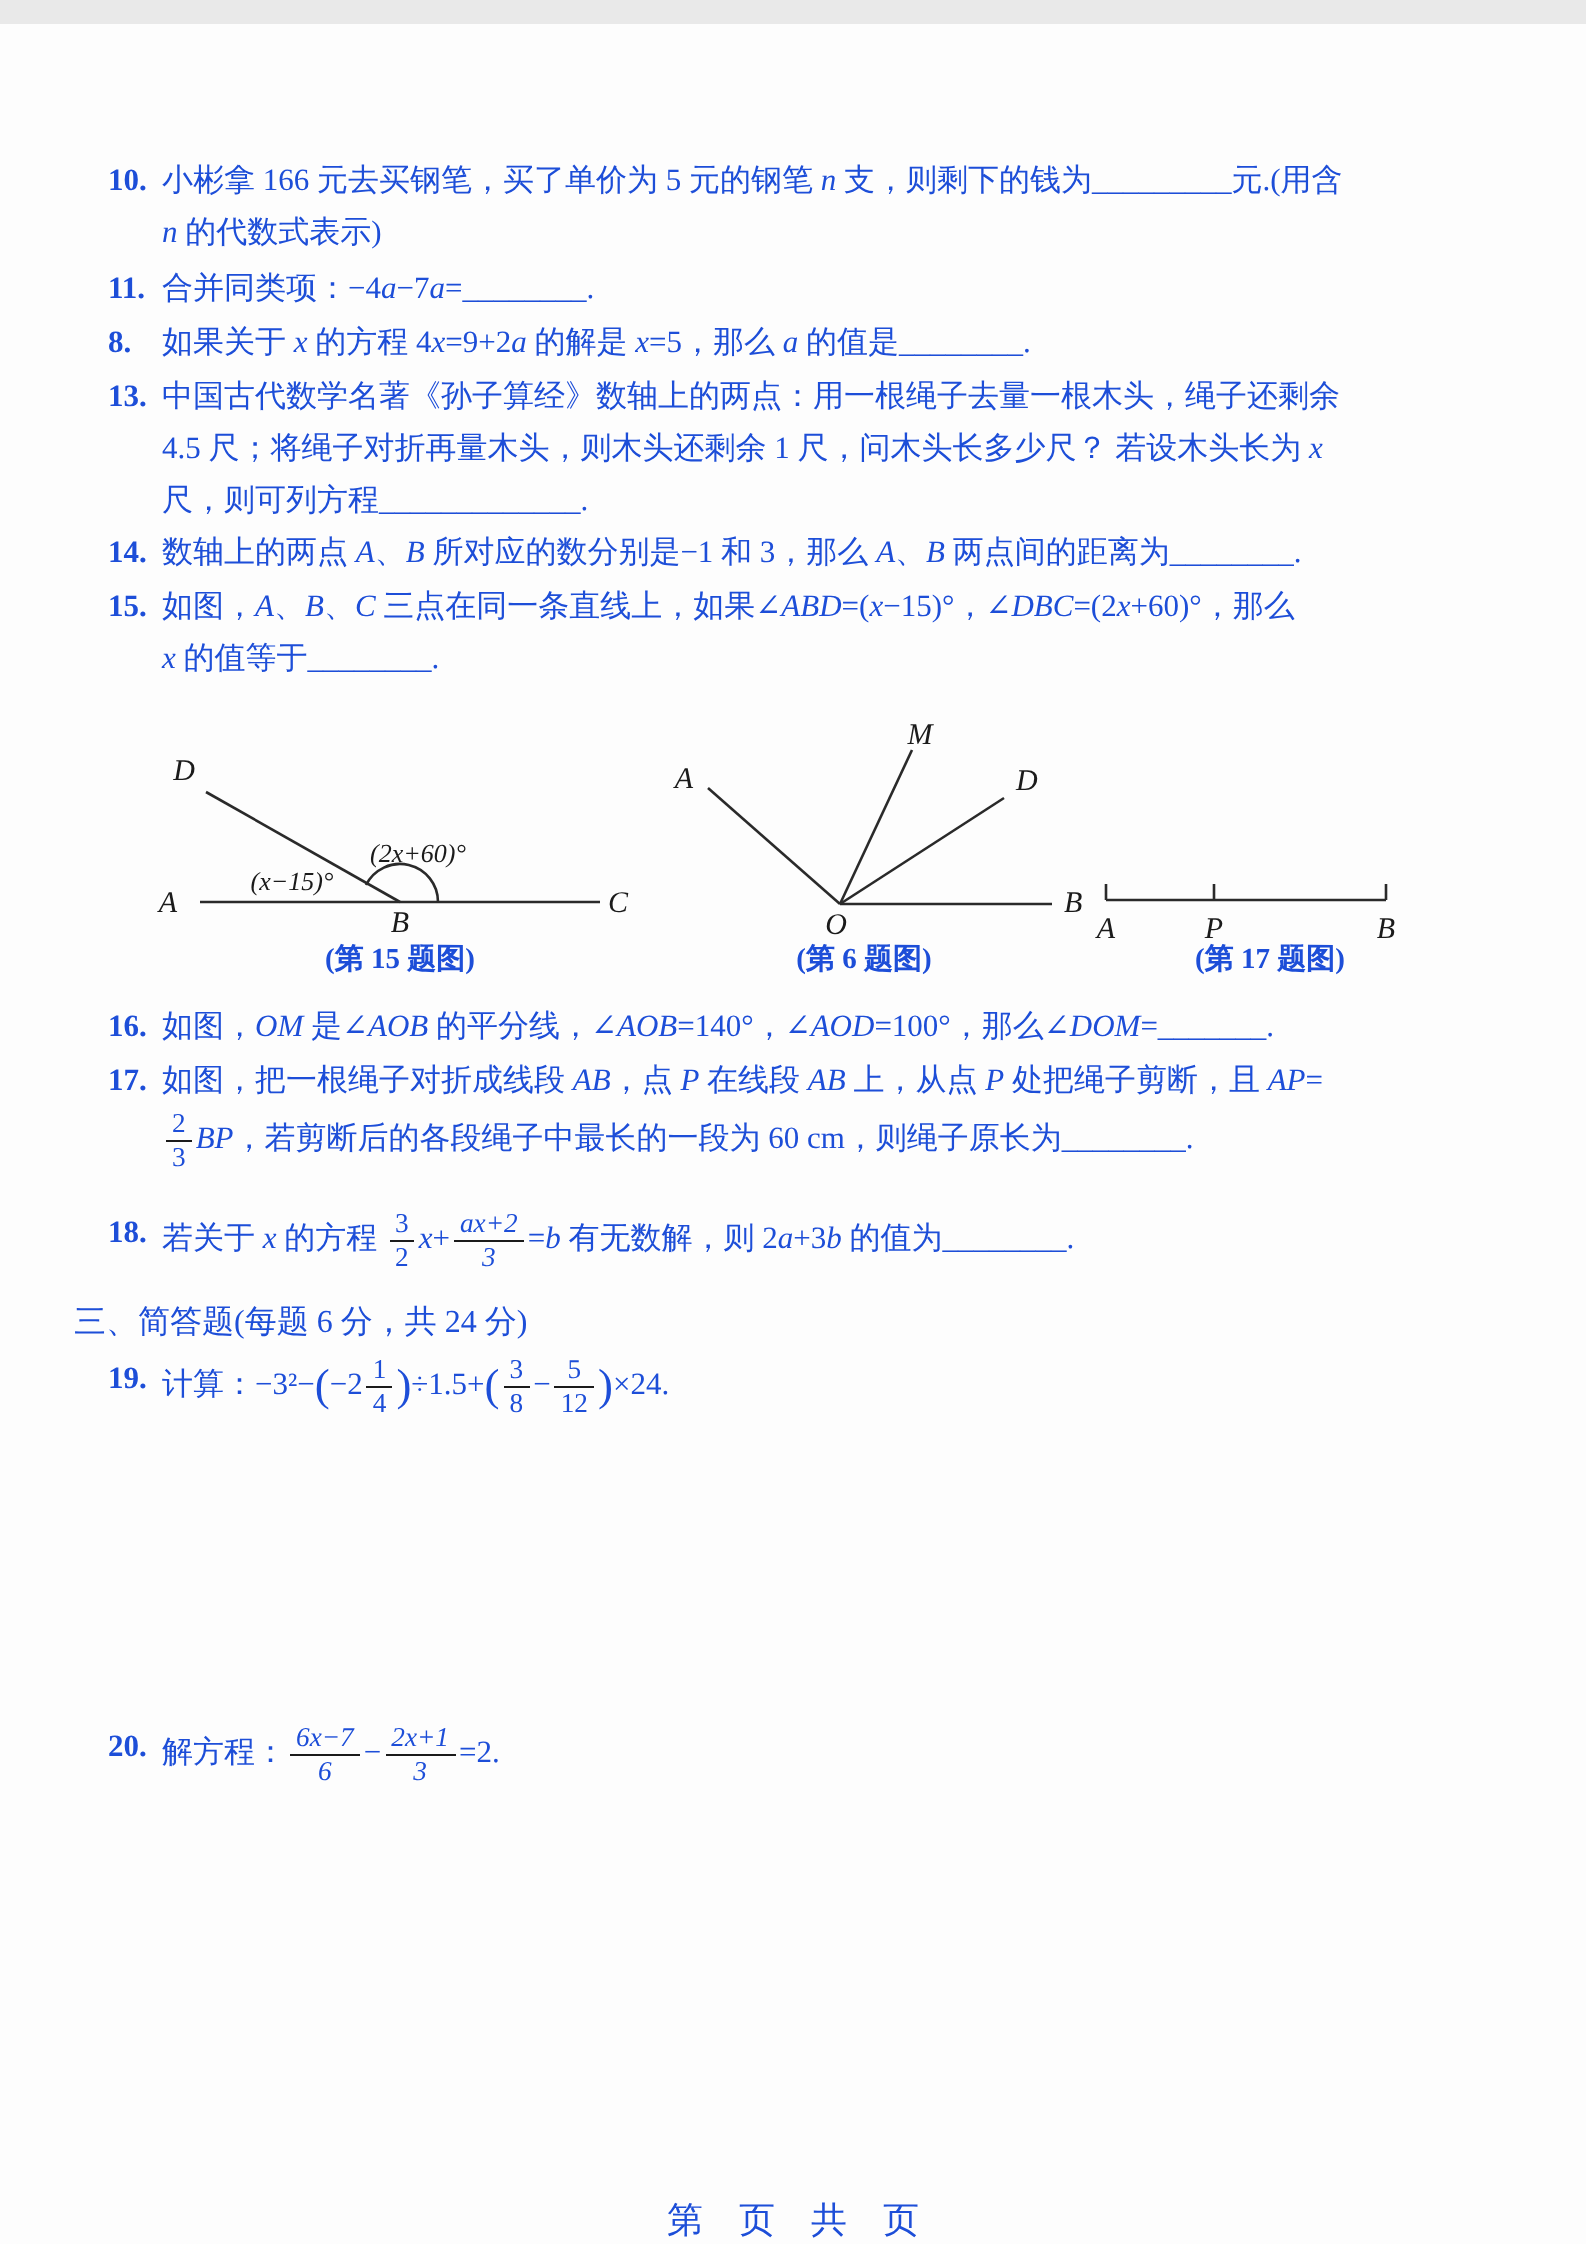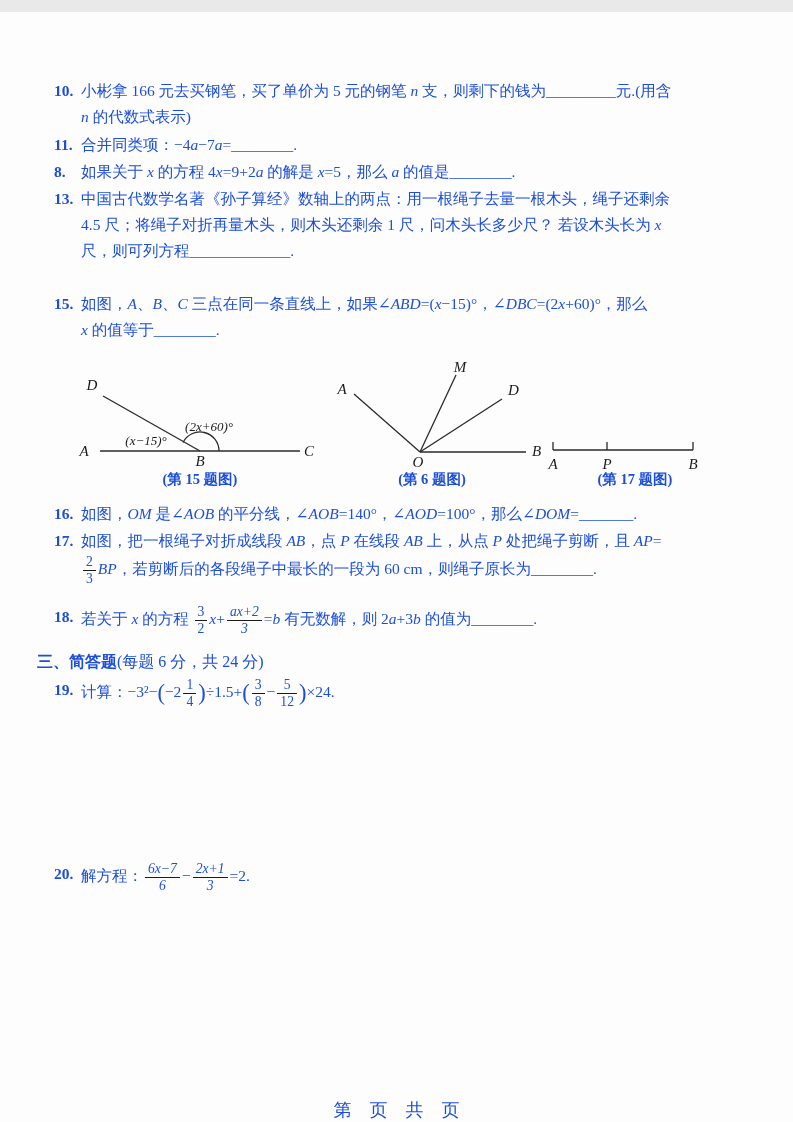--- a/index.html
+++ b/index.html
@@ -9,21 +9,21 @@
      font-size:15.5px;line-height:26px;text-align:justify;}
   .qnum{position:absolute;left:0;top:0;font-weight:bold;font-style:normal;}
   .math{font-style:italic;}
   .frac{display:inline-block;vertical-align:-0.62em;text-align:center;font-size:0.88em;
         line-height:1.15;margin:0 2px;}
   .fn{display:block;border-bottom:1.2px solid #1b1b1b;padding:0 3px;}
   .fd{display:block;padding:0 3px;}
   .frac.math .fn,.frac.math .fd{font-style:italic;}
   .bigp{font-size:1.45em;vertical-align:-0.14em;line-height:1;}
   .sec{position:absolute;left:37px;font-size:16px;line-height:24px;}
-  .sec-title{font-weight:bold;}
+  .sec-title{font-weight:normal;}
   .figcap{position:absolute;top:458px;width:160px;text-align:center;
           font-size:14.5px;font-weight:bold;}
   .figsvg{position:absolute;}
   .figsvg text{font-family:"Liberation Serif",serif;font-style:italic;font-size:15px;fill:#1b1b1b;}
   .figsvg .anglbl{font-size:13px;}
   .figsvg line,.figsvg path{stroke:#2a2a2a;stroke-width:1.3;fill:none;}
   .footer{position:absolute;top:1086px;left:0;width:100%;text-align:center;font-size:18px;}
   #q10{top:66px}#q11{top:120px}#q12{top:147px}#q13{top:174px}#q14{top:252px}
   #q15{top:279px}#q16{top:489px}#q17{top:516px}#q18{top:592px}
   #sec3{top:638px}#q19{top:665px}#q20{top:849px}
@@ -43,20 +43,24 @@
     <span class="qnum">11.</span>
     <span><span>合并同类项：−4</span><span class="math">a</span><span>−7</span><span class="math">a</span><span>=________.</span></span>
   </div>
   <div class="q" id="q12">
     <span class="qnum">8.</span>
     <span><span>如果关于 </span><span class="math">x</span><span> 的方程 4</span><span class="math">x</span><span>=9+2</span><span class="math">a</span><span> 的解是 </span><span class="math">x</span><span>=5，那么 </span><span class="math">a</span><span> 的值是________.</span></span>
   </div>
   <div class="q" id="q13">
     <span class="qnum">13.</span>
     <span><span>中国古代数学名著《孙子算经》数轴上的两点：用一根绳子去量一根木头，绳子还剩余</span><br><span>4.5 尺；将绳子对折再量木头，则木头还剩余 1 尺，问木头长多少尺？ 若设木头长为 </span><span class="math">x</span><br><span>尺，则可列方程_____________.</span></span>
+  </div>
+  <div class="q" id="q14">
+    <span class="qnum">14.</span>
+    <span><span>数轴上的两点 </span><span class="math">A</span><span>、</span><span class="math">B</span><span> 所对应的数分别是−1 和 3，那么 </span><span class="math">A</span><span>、</span><span class="math">B</span><span> 两点间的距离为________.</span></span>
   </div>
   <div class="q" id="q15">
     <span class="qnum">15.</span>
     <span><span>如图，</span><span class="math">A</span><span>、</span><span class="math">B</span><span>、</span><span class="math">C</span><span> 三点在同一条直线上，如果∠</span><span class="math">ABD</span><span>=(</span><span class="math">x</span><span>−15)°，∠</span><span class="math">DBC</span><span>=(2</span><span class="math">x</span><span>+60)°，那么</span><br><span class="math">x</span><span> 的值等于________.</span></span>
   </div>
 
   <svg class="figsvg" id="fig15" width="260" height="112" viewBox="0 0 260 112">
     <line x1="30" y1="83" x2="230" y2="83"></line>
     <line x1="130" y1="83" x2="33" y2="28"></line>
     <path d="M 113 74.5 A 19 19 0 0 1 149 83"></path>

